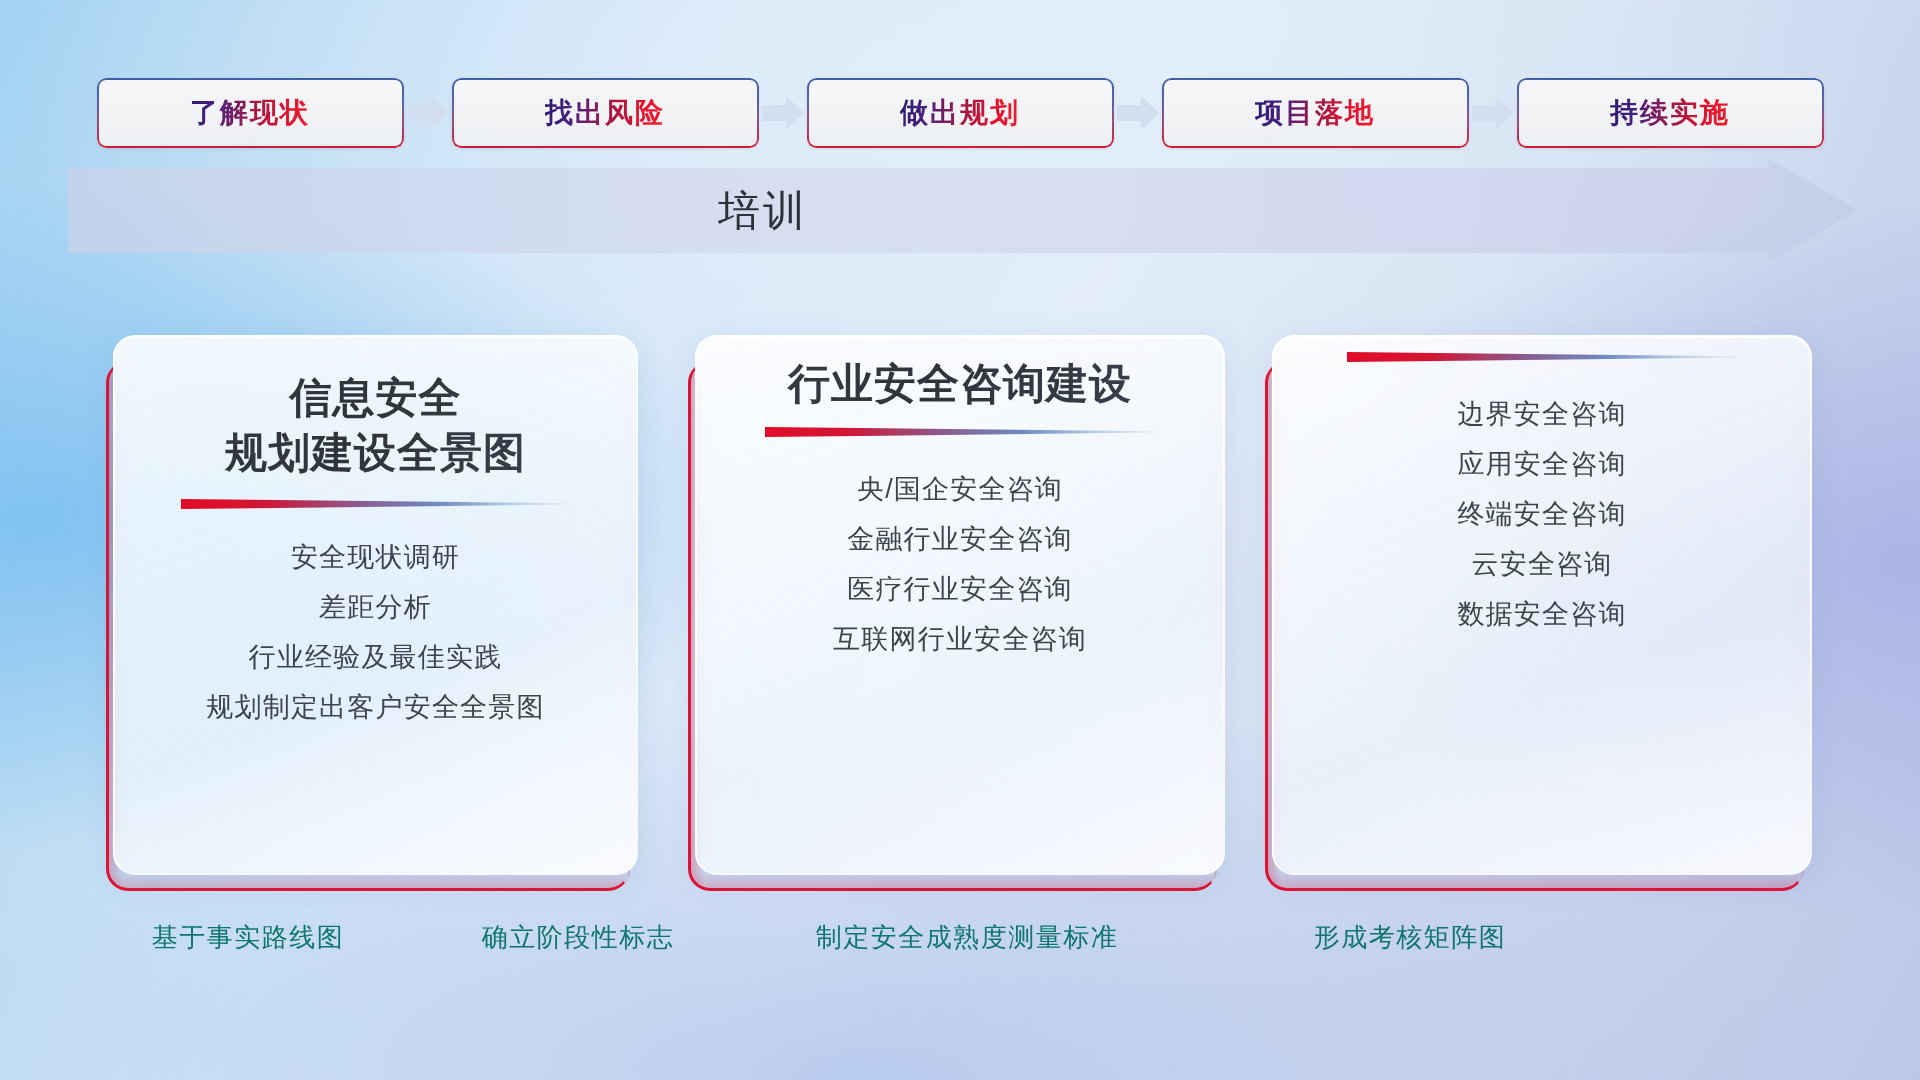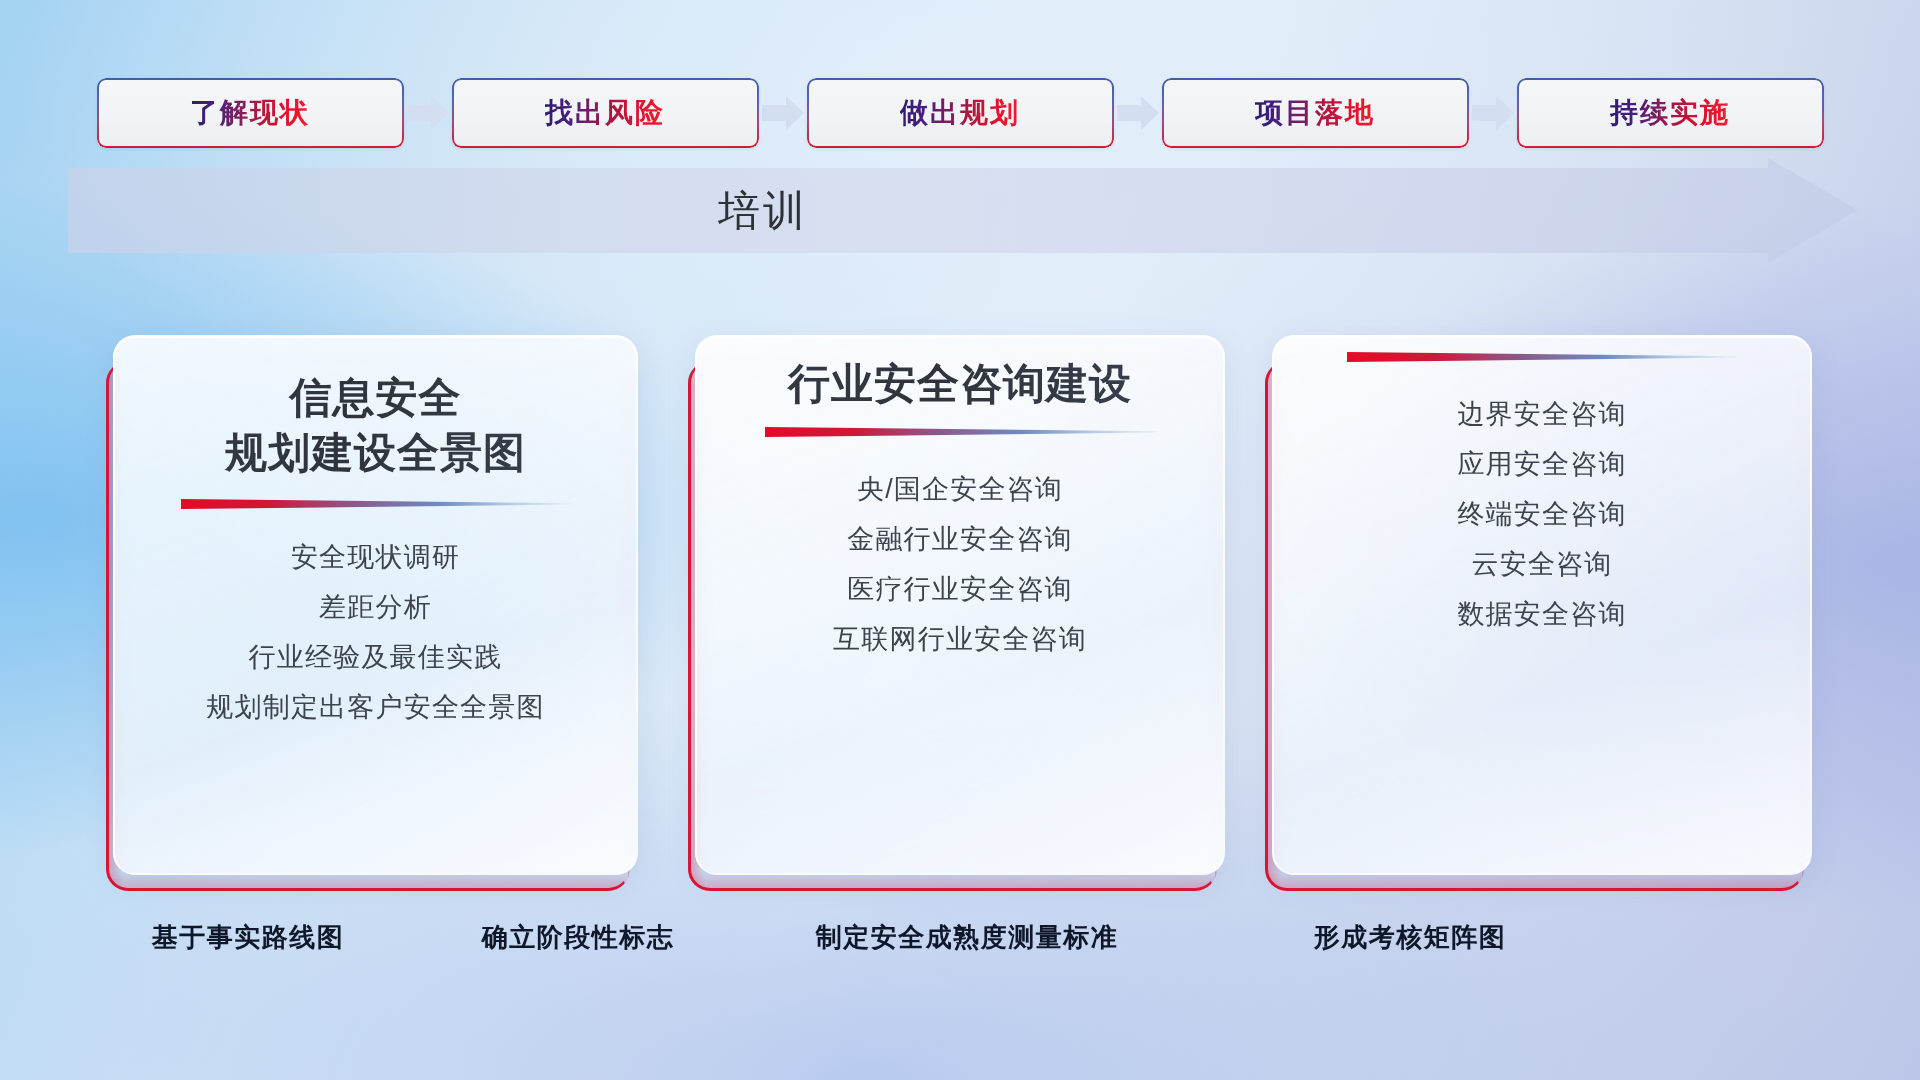--- a/index.html
+++ b/index.html
@@ -130,22 +130,22 @@
     color:#3d444e; letter-spacing:1.2px;
     white-space:nowrap;
   }
 
   
   .bottom-labels{
     position:absolute; left:0; top:920px; width:1920px; height:50px;
   }
   .blabel{
     position:absolute; top:0;
-    font-size:26px; font-weight:700; letter-spacing:1.5px;
-    color:#0f172a;
+    font-size:26px; font-weight:400; letter-spacing:1.5px;
+    color:#0f766e;
     white-space:nowrap;
     transform:translateX(-50%);
   }
 </style>
 </head>
 <body>
 
 <div class="stage">
 
   <div class="steps">

